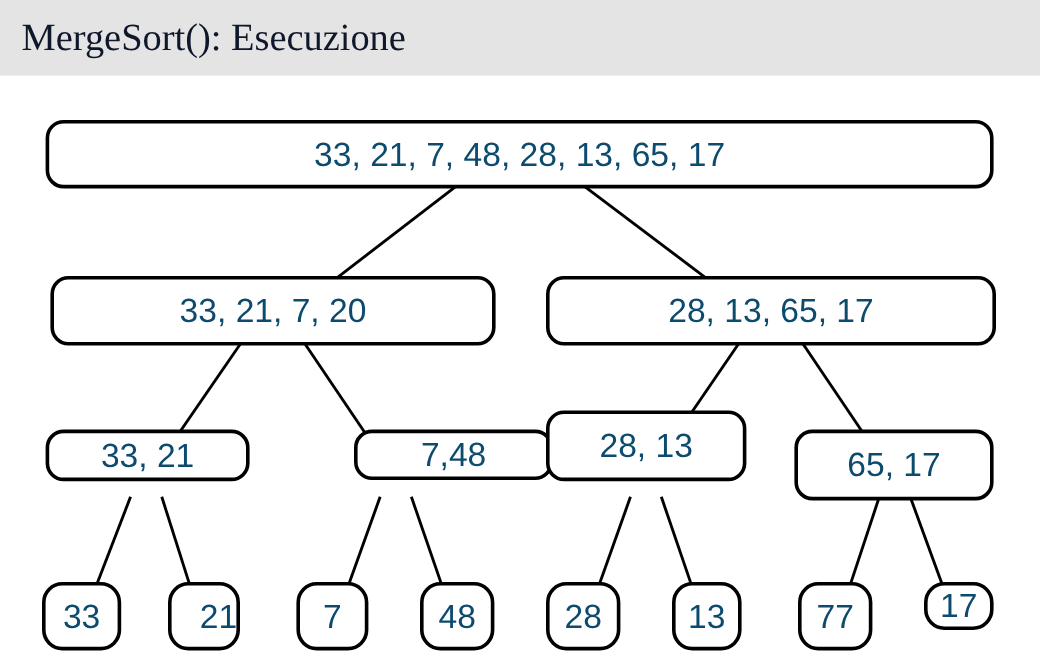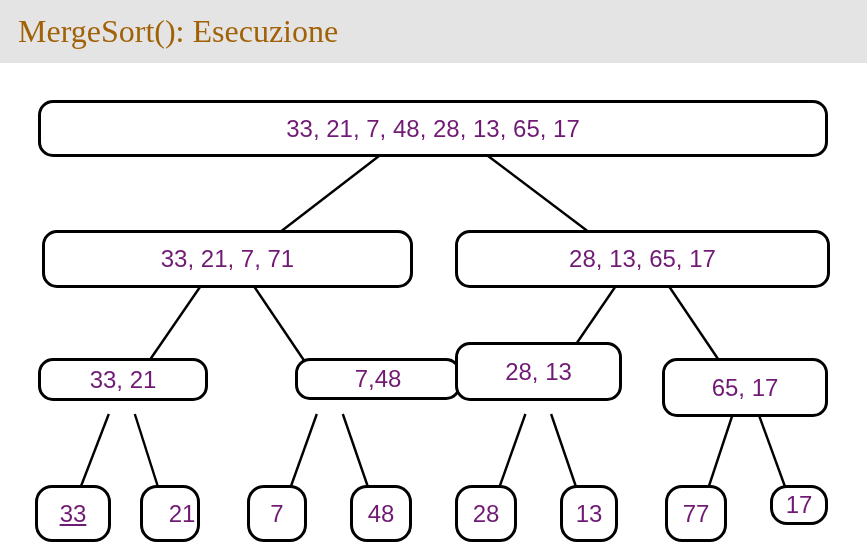--- a/index.html
+++ b/index.html
@@ -21,21 +21,21 @@
     height: 63px;
     background: #e4e4e4;
     display: flex;
     align-items: center;
   }
   .slide-title {
     margin-left: 18px;
     font-family: "Liberation Serif", serif;
     font-size: 32px;
     font-weight: 500;
-    color: #a16207;
+    color: #0f172a;
     letter-spacing: 0px;
     white-space: pre;
   }
   .tree-canvas {
     position: absolute;
     left: 0; top: 0;
     width: 867px;
     height: 560px;
   }
   #edges {
@@ -46,22 +46,22 @@
   .node {
     position: absolute;
     z-index: 1;
     box-sizing: border-box;
     background: #ffffff;
     border: 3.2px solid #000000;
     border-radius: 15px;
     display: flex;
     align-items: center;
     justify-content: center;
-    font-size: 24px;
-    color: #701a75;
+    font-size: 28px;
+    color: #0c4a6e;
     white-space: pre;
   }
   .node.lvl3 {
     border-radius: 17px;
   }
 </style>
 </head>
 <body>
 
 <div class="slide-header">
@@ -80,27 +80,27 @@
       <line x1="134.8" y1="414.0" x2="158.3" y2="488.0" stroke="#000000" stroke-width="2.4"></line>
       <line x1="316.8" y1="414.0" x2="290.3" y2="488.0" stroke="#000000" stroke-width="2.4"></line>
       <line x1="342.8" y1="414.0" x2="368.3" y2="488.0" stroke="#000000" stroke-width="2.4"></line>
       <line x1="525.4" y1="414.0" x2="499.1" y2="488.0" stroke="#000000" stroke-width="2.4"></line>
       <line x1="551.1" y1="414.0" x2="576.4" y2="488.0" stroke="#000000" stroke-width="2.4"></line>
       <line x1="732.8" y1="414.0" x2="708.3" y2="488.0" stroke="#000000" stroke-width="2.4"></line>
       <line x1="758.5" y1="414.0" x2="785.5" y2="488.0" stroke="#000000" stroke-width="2.4"></line>
     </svg>
   <div id="nodes">
       <div class="node lvl0" style="left: 38px; top: 100px; width: 790px; height: 57px;">33, 21, 7, 48, 28, 13, 65, 17</div>
-      <div class="node lvl1" style="left: 42px; top: 230px; width: 371px; height: 58px;">33, 21, 7, 71</div>
+      <div class="node lvl1" style="left: 42px; top: 230px; width: 371px; height: 58px;">33, 21, 7, 20</div>
       <div class="node lvl1" style="left: 455px; top: 230px; width: 375px; height: 58px;">28, 13, 65, 17</div>
       <div class="node lvl2" style="left: 38px; top: 358px; width: 170px; height: 43px;">33, 21</div>
       <div class="node lvl2" style="left: 247px; top: 358px; width: 166px; height: 42px; margin-left: 48px;">7,48</div>
       <div class="node lvl2" style="left: 455px; top: 342px; width: 167px; height: 59px;">28, 13</div>
       <div class="node lvl2" style="left: 662px; top: 358px; width: 166px; height: 59px;">65, 17</div>
-      <div class="node lvl3" style="left: 35px; top: 485px; width: 76px; height: 57px; text-decoration: underline;">33</div>
+      <div class="node lvl3" style="left: 35px; top: 485px; width: 66px; height: 57px;">33</div>
       <div class="node lvl3" style="left: 140px; top: 485px; width: 60px; height: 57px; padding-left: 24px;">21</div>
       <div class="node lvl3" style="left: 247px; top: 485px; width: 60px; height: 57px;">7</div>
       <div class="node lvl3" style="left: 350px; top: 485px; width: 62px; height: 57px;">48</div>
       <div class="node lvl3" style="left: 455px; top: 485px; width: 62px; height: 57px;">28</div>
       <div class="node lvl3" style="left: 560px; top: 485px; width: 58px; height: 57px;">13</div>
       <div class="node lvl3" style="left: 665px; top: 485px; width: 62px; height: 57px;">77</div>
       <div class="node lvl3" style="left: 770px; top: 485px; width: 58px; height: 40px;">17</div>
     </div>
 </div>
 

